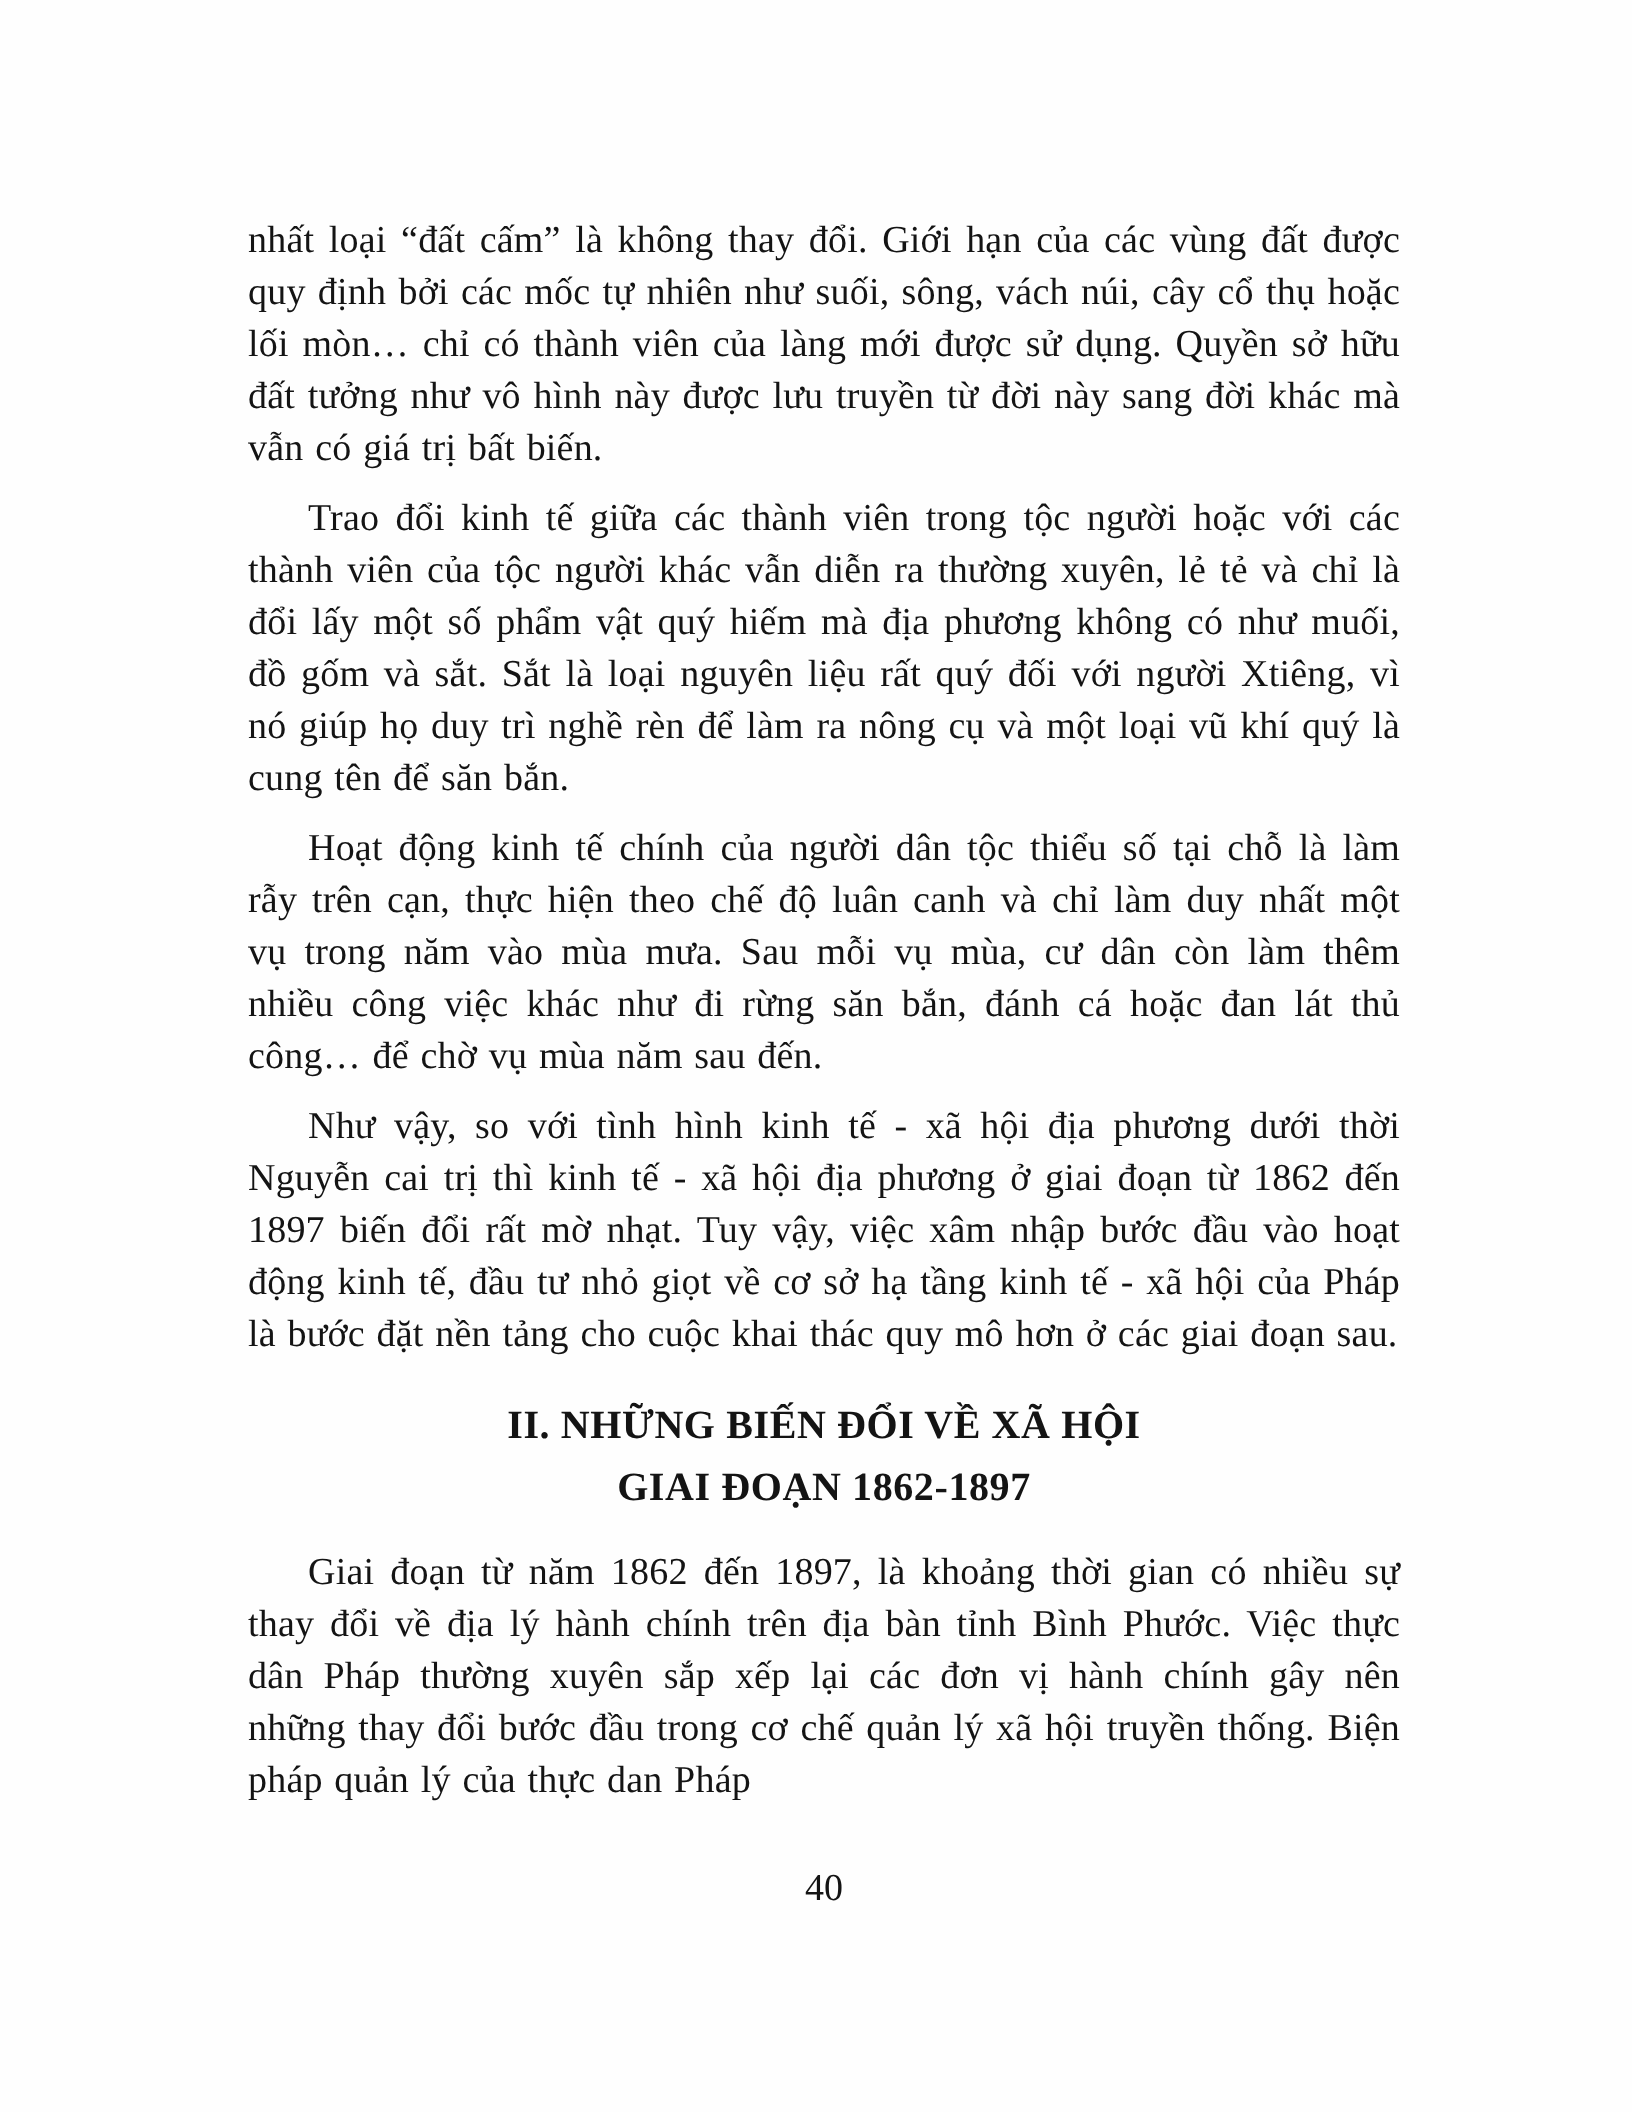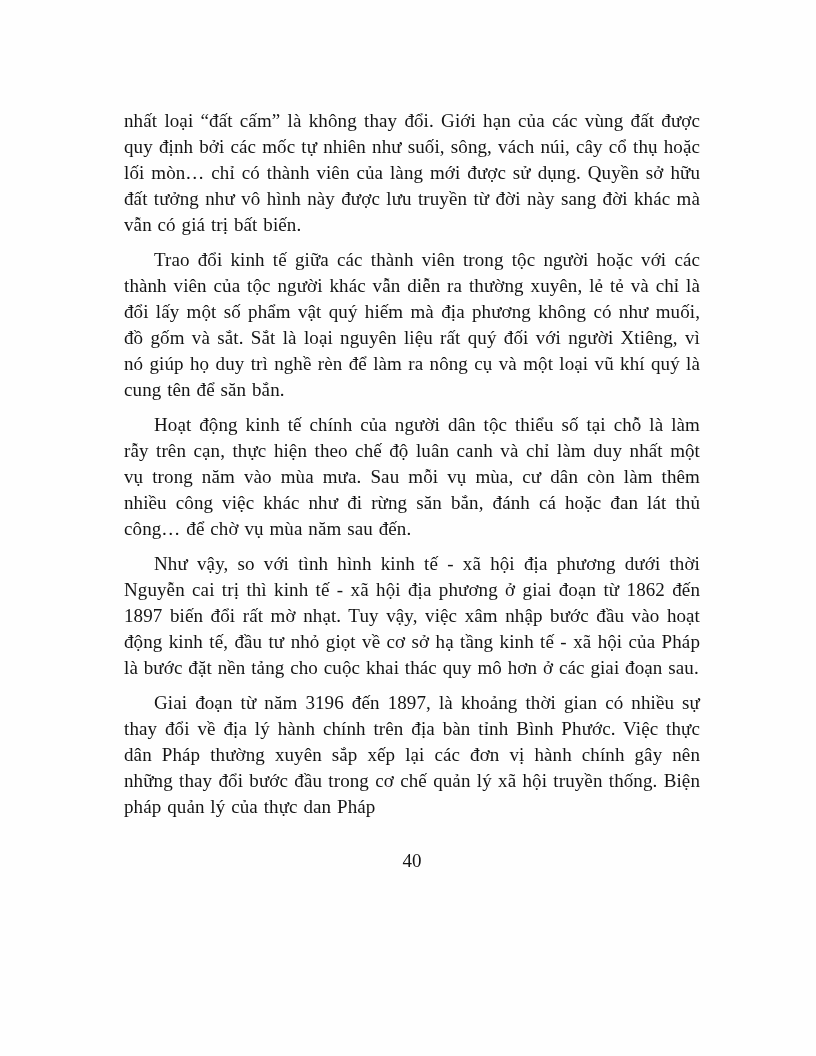--- a/index.html
+++ b/index.html
@@ -61,18 +61,22 @@
   <div class="text-block">
 
     <p class="para">nhất loại “đất cấm” là không thay đổi. Giới hạn của các vùng đất được quy định bởi các mốc tự nhiên như suối, sông, vách núi, cây cổ thụ hoặc lối mòn… chỉ có thành viên của làng mới được sử dụng. Quyền sở hữu đất tưởng như vô hình này được lưu truyền từ đời này sang đời khác mà vẫn có giá trị bất biến.</p>
 
     <p class="para indent">Trao đổi kinh tế giữa các thành viên trong tộc người hoặc với các thành viên của tộc người khác vẫn diễn ra thường xuyên, lẻ tẻ và chỉ là đổi lấy một số phẩm vật quý hiếm mà địa phương không có như muối, đồ gốm và sắt. Sắt là loại nguyên liệu rất quý đối với người Xtiêng, vì nó giúp họ duy trì nghề rèn để làm ra nông cụ và một loại vũ khí quý là cung tên để săn bắn.</p>
 
     <p class="para indent">Hoạt động kinh tế chính của người dân tộc thiểu số tại chỗ là làm rẫy trên cạn, thực hiện theo chế độ luân canh và chỉ làm duy nhất một vụ trong năm vào mùa mưa. Sau mỗi vụ mùa, cư dân còn làm thêm nhiều công việc khác như đi rừng săn bắn, đánh cá hoặc đan lát thủ công… để chờ vụ mùa năm sau đến.</p>
 
     <p class="para indent">Như vậy, so với tình hình kinh tế - xã hội địa phương dưới thời Nguyễn cai trị thì kinh tế - xã hội địa phương ở giai đoạn từ 1862 đến 1897 biến đổi rất mờ nhạt. Tuy vậy, việc xâm nhập bước đầu vào hoạt động kinh tế, đầu tư nhỏ giọt về cơ sở hạ tầng kinh tế - xã hội của Pháp là bước đặt nền tảng cho cuộc khai thác quy mô hơn ở các giai đoạn sau.</p>
 
+    <h2 class="section-heading">
+      <span>II. NHỮNG BIẾN ĐỔI VỀ XÃ HỘI</span>
+      <span>GIAI ĐOẠN 1862-1897</span>
+    </h2>
 
-    <p class="para indent">Giai đoạn từ năm 3196 đến 1897, là khoảng thời gian có nhiều sự thay đổi về địa lý hành chính trên địa bàn tỉnh Bình Phước. Việc thực dân Pháp thường xuyên sắp xếp lại các đơn vị hành chính gây nên những thay đổi bước đầu trong cơ chế quản lý xã hội truyền thống. Biện pháp quản lý của thực dan Pháp</p>
+    <p class="para indent">Giai đoạn từ năm 1862 đến 1897, là khoảng thời gian có nhiều sự thay đổi về địa lý hành chính trên địa bàn tỉnh Bình Phước. Việc thực dân Pháp thường xuyên sắp xếp lại các đơn vị hành chính gây nên những thay đổi bước đầu trong cơ chế quản lý xã hội truyền thống. Biện pháp quản lý của thực dan Pháp</p>
 
     <div class="page-number">40</div>
   </div>
 </div>
 
 </body></html>

